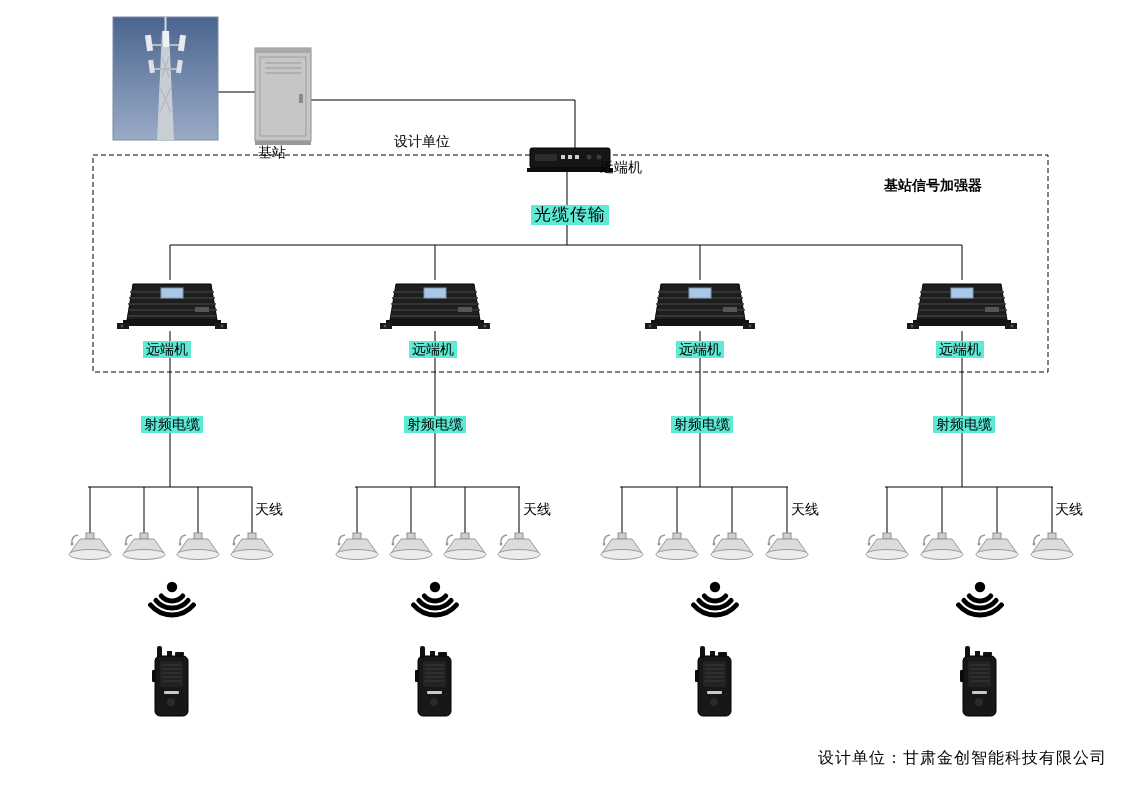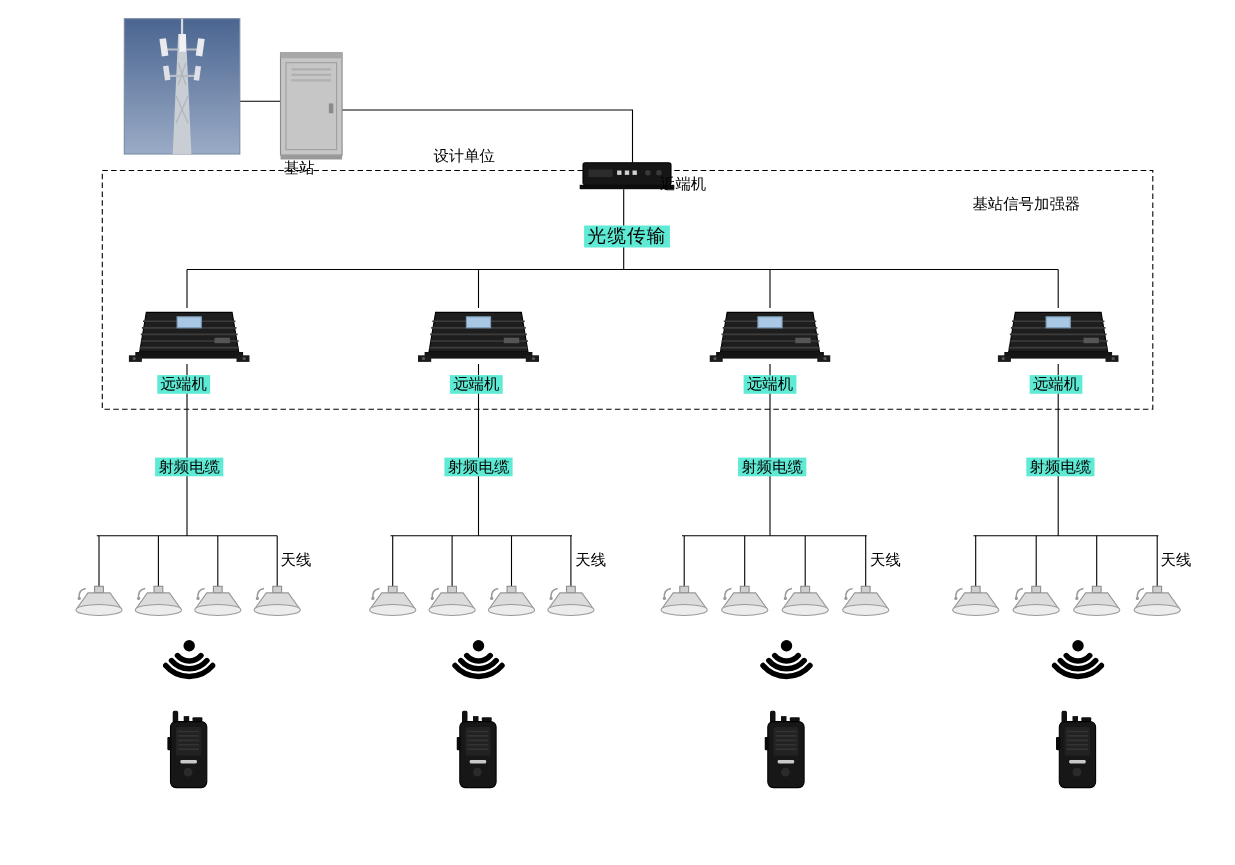--- a/index.html
+++ b/index.html
@@ -149,31 +149,32 @@
 
     <use href="#sym-radio" x="152" y="646" width="40" height="72"></use>
     <use href="#sym-radio" x="415" y="646" width="40" height="72"></use>
     <use href="#sym-radio" x="695" y="646" width="40" height="72"></use>
     <use href="#sym-radio" x="960" y="646" width="40" height="72"></use>
   </svg>
 
   <div class="lbl" style="left:258px;top:144px;">基站</div>
   <div class="lbl" style="left:394px;top:133px;">设计单位</div>
   <div class="lbl" style="left:600px;top:159px;">近端机</div>
-  <div class="lbl" style="left:884px;top:177px;">基站信号加强器</div>
+  <div class="lbl" style="left:884px;top:177px;font-weight:bold;">基站信号加强器</div>
   <div class="lbl big bg" style="left:531px;top:205px;">光缆传输</div>
 
   <div class="lbl bg" style="left:143px;top:341px;">远端机</div>
   <div class="lbl bg" style="left:409px;top:341px;">远端机</div>
   <div class="lbl bg" style="left:676px;top:341px;">远端机</div>
   <div class="lbl bg" style="left:936px;top:341px;">远端机</div>
 
   <div class="lbl bg" style="left:141px;top:416px;">射频电缆</div>
   <div class="lbl bg" style="left:404px;top:416px;">射频电缆</div>
   <div class="lbl bg" style="left:671px;top:416px;">射频电缆</div>
   <div class="lbl bg" style="left:933px;top:416px;">射频电缆</div>
 
   <div class="lbl" style="left:255px;top:501px;">天线</div>
   <div class="lbl" style="left:523px;top:501px;">天线</div>
   <div class="lbl" style="left:791px;top:501px;">天线</div>
   <div class="lbl" style="left:1055px;top:501px;">天线</div>
 
+  <div class="lbl footer" style="left:818px;top:748px;">设计单位：甘肃金创智能科技有限公司</div>
 </div>
 
 </body></html>

